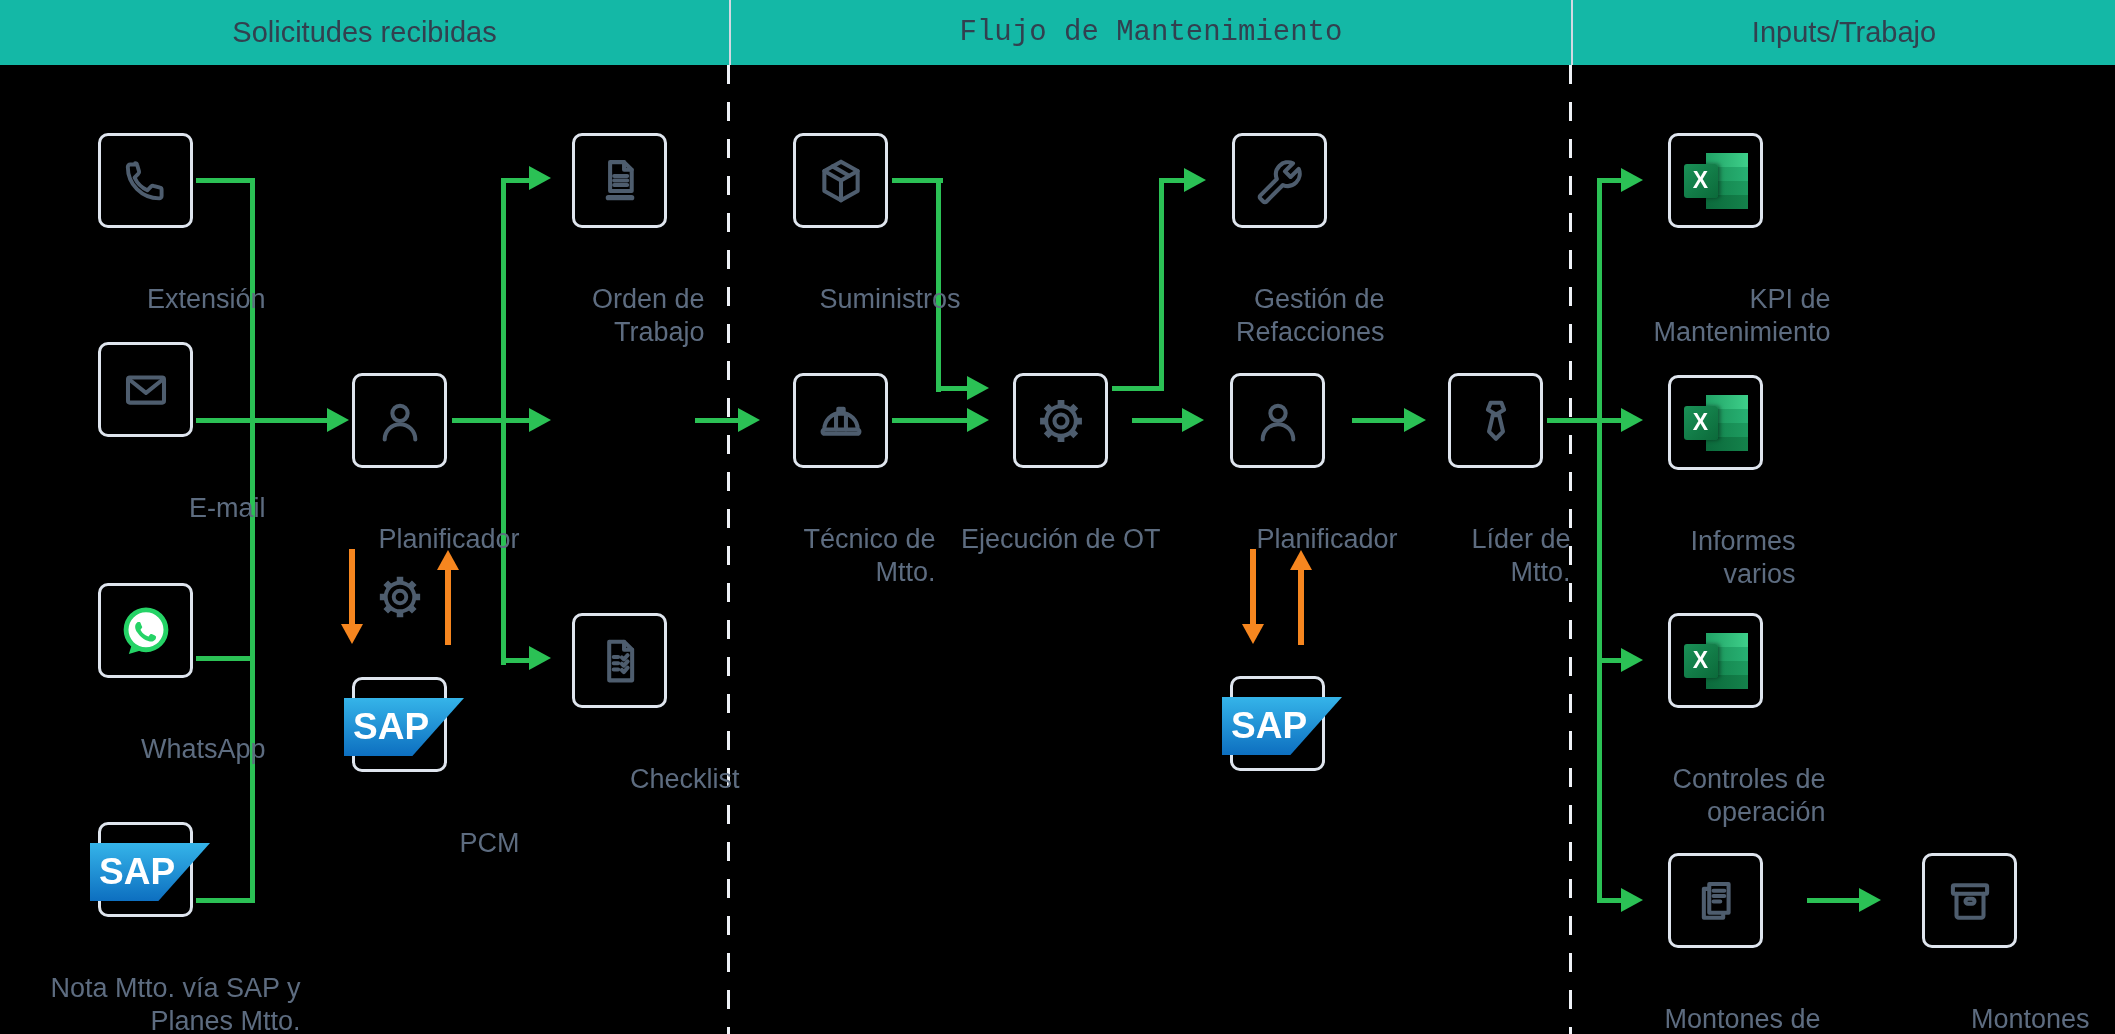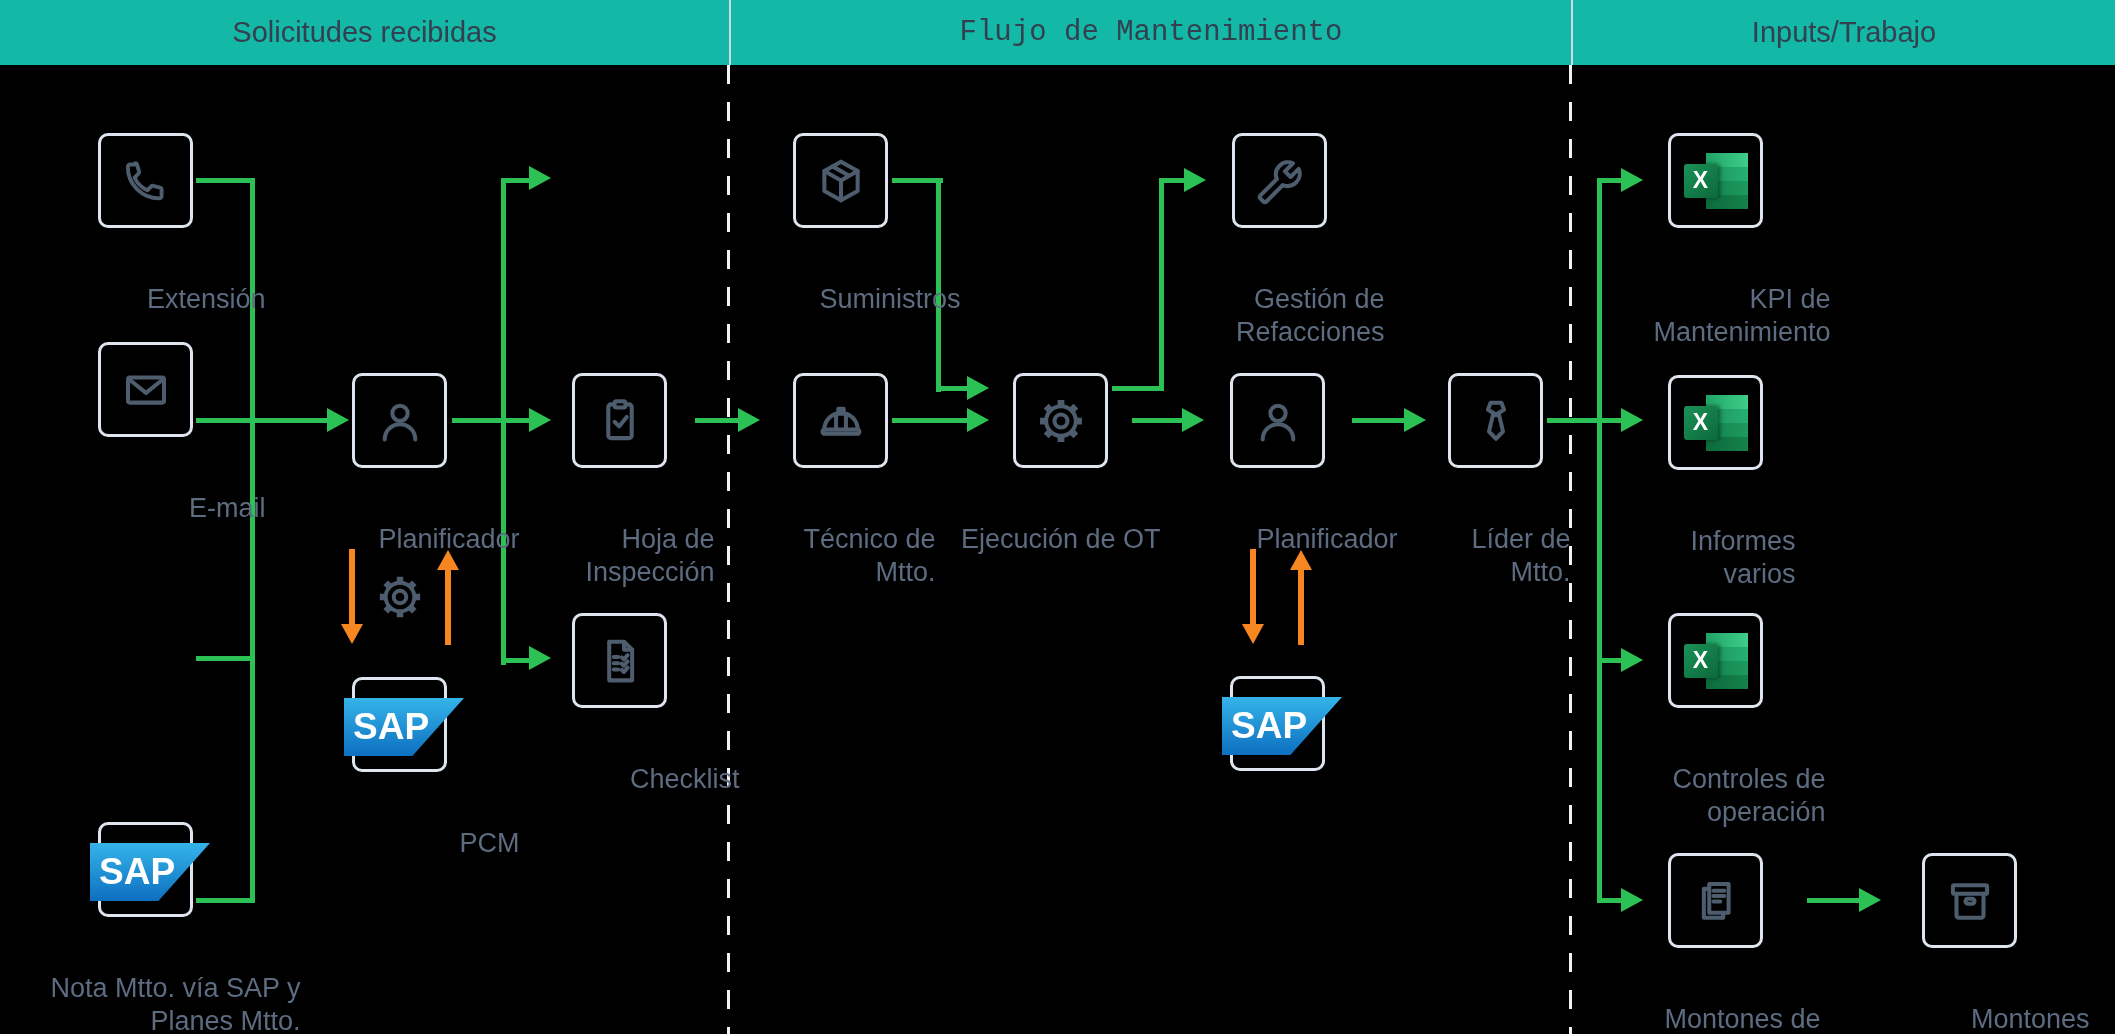--- a/index.html
+++ b/index.html
@@ -149,20 +149,30 @@
   <div class="node" style="left:98px;top:342px">
     <div class="box">
       <svg class="ic" width="54" height="54" viewBox="0 0 24 24">
         <rect x="4" y="6.4" width="16" height="11.2" rx="0.8"></rect>
         <path d="M5.4 8l6.6 5.3L18.6 8"></path>
       </svg>
     </div>
     <div class="label">E-mail</div>
   </div>
 
+  <div class="node" style="left:98px;top:583px">
+    <div class="box">
+      <svg width="58" height="58" viewBox="0 0 48 48">
+        <path d="M12.5 34.5L9.8 43l9-2.6z" fill="#25d366"></path>
+        <circle cx="24" cy="23" r="16.5" fill="#fff" stroke="#25d366" stroke-width="4"></circle>
+        <path fill="#25d366" d="M31.6 27.9c-.4-.2-2.6-1.3-3-1.4-.4-.1-.7-.2-1 .2-.3.4-1.1 1.4-1.3 1.6-.2.3-.5.3-.9.1-2.5-1.2-4.2-2.2-5.8-5-.4-.7.4-.7 1.2-2.2.1-.3.1-.5 0-.7-.1-.2-1-2.3-1.3-3.2-.3-.8-.7-.7-1-.7h-.8c-.3 0-.8.1-1.2.5-.4.4-1.5 1.4-1.5 3.5s1.5 4.1 1.7 4.4c.2.3 3 4.8 7.3 6.6 2.7 1.1 3.7 1.2 5.1 1 .8-.1 2.6-1 2.9-2 .4-1 .4-1.9.3-2-.1-.2-.4-.3-.7-.7z"></path>
+      </svg>
+    </div>
+    <div class="label">WhatsApp</div>
+  </div>
 
   <div class="node" style="left:98px;top:822px">
     <div class="box">
       <div class="sap-logo">SAP</div>
     </div>
     <div class="label" style="width:310px">Nota Mtto. vía SAP y Planes Mtto.</div>
   </div>
 
   <div class="node" style="left:352px;top:373px">
     <div class="box">
@@ -174,31 +184,32 @@
     <div class="label">Planificador</div>
   </div>
 
   <div class="node" style="left:352px;top:677px">
     <div class="box">
       <div class="sap-logo">SAP</div>
     </div>
     <div class="label">PCM</div>
   </div>
 
-
-  <div class="node" style="left:572px;top:373px">
-    <div class="box">
-      <svg class="ic" width="54" height="54" viewBox="0 0 24 24">
-        <rect x="6.8" y="4.6" width="10.4" height="15" rx="1.2"></rect>
-        <rect x="9.6" y="3.2" width="4.8" height="2.8" rx="0.8" fill="#000"></rect>
-        <path d="M9.6 12.4l2 2 3.4-4.2"></path>
-      </svg>
-    </div>
-    <div class="label" style="width:190px">Hoja de Inspección</div>
-  </div>
+  <div class="node" style="left:572px;top:133px">
+    <div class="box">
+      <svg class="ic" width="54" height="54" viewBox="0 0 24 24">
+        <path d="M7.6 3.6h6.2l3.4 3.4v9.4H7.6z"></path>
+        <path d="M13.8 3.6v3.4h3.4"></path>
+        <path d="M9.4 9.8h5.8M9.4 11.8h5.8M9.4 13.8h5.8"></path>
+        <path stroke-width="2.3" d="M6.8 19.4h10.4"></path>
+      </svg>
+    </div>
+    <div class="label" style="width:170px">Orden de Trabajo</div>
+  </div>
+
 
   <div class="node" style="left:572px;top:613px">
     <div class="box">
       <svg class="ic" width="54" height="54" viewBox="0 0 24 24">
         <path d="M7.2 3.4h6.6l3.6 3.6v13.6H7.2z"></path>
         <path d="M13.8 3.4V7h3.6"></path>
         <path d="M9.2 10.2h2M9.2 13h2M9.2 15.8h2"></path>
         <path d="M12.8 10.4l.9.9 1.7-1.9M12.8 13.2l.9.9 1.7-1.9M12.8 16l.9.9 1.7-1.9"></path>
       </svg>
     </div>

